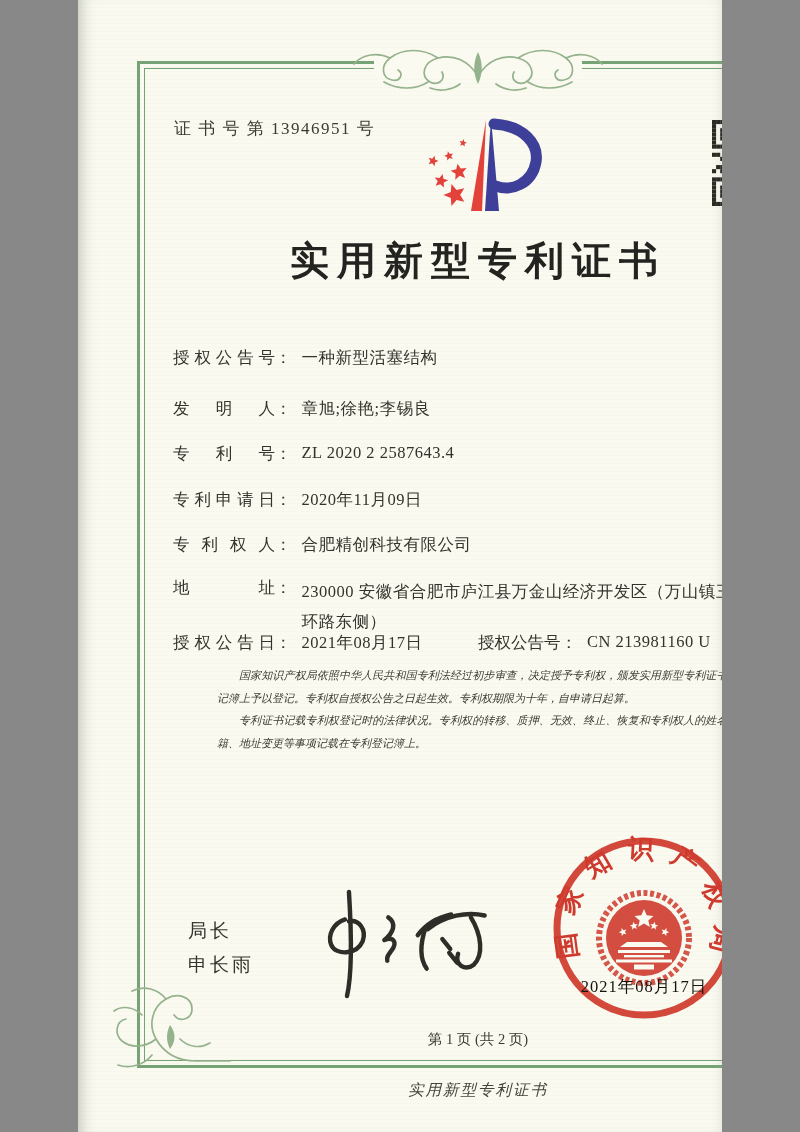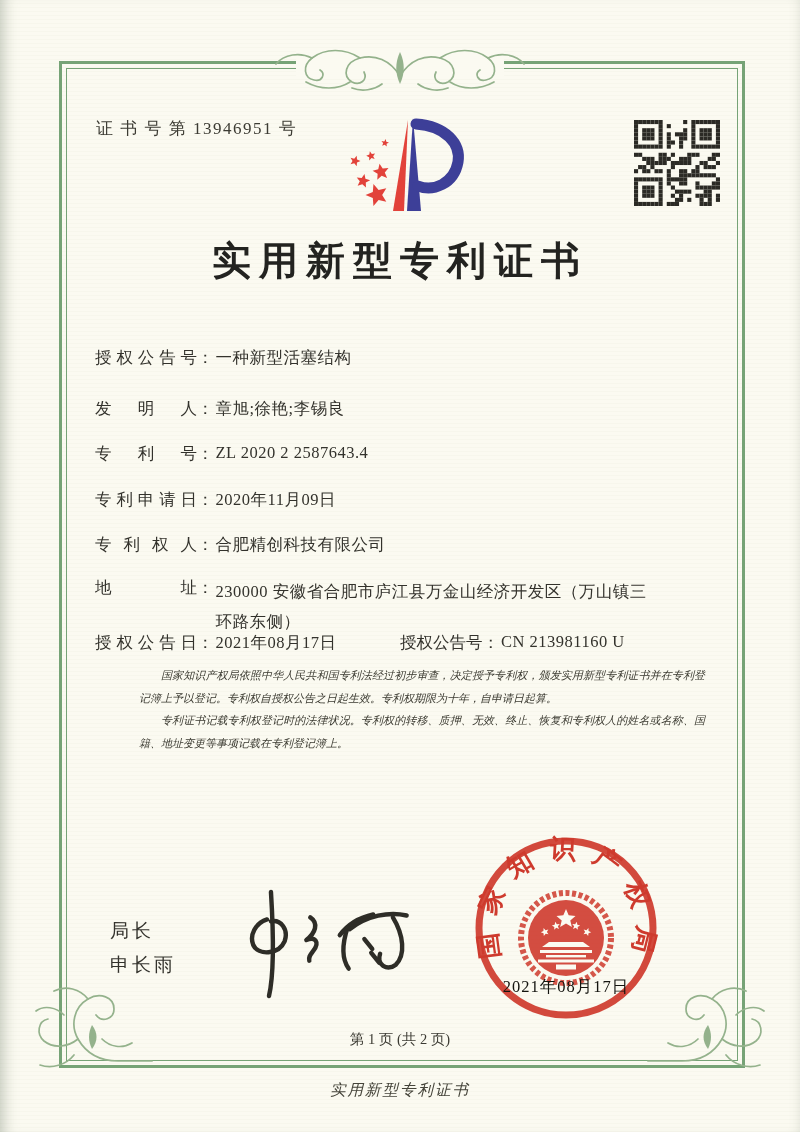--- a/index.html
+++ b/index.html
@@ -1,21 +1,21 @@
 <!DOCTYPE html>
 <html style="--frame_green: #76a376; --ornament_green: #94b28c; --seal_red: #ce3a2d; --logo_red: #e2423a; --logo_blue: #3d3f98; --paper: #fbfaf1; --ink: #33322c;"><head>
 <meta charset="utf-8">
 <style>
   :root{
     --frame_green:#76a376; --ornament_green:#94b28c; --seal_red:#ce3a2d;
     --logo_red:#e2423a; --logo_blue:#3d3f98; --paper:#fbfaf1; --ink:#33322c;
   }
   html,body{margin:0;padding:0;background:#888;}
   .page{
-    position:relative;width:800px;height:1132px;margin:0 auto;
+    position:relative;width:644px;height:1132px;margin:0 auto;
     background:var(--paper,#fbfaf1);
     background-image:repeating-linear-gradient(0deg, rgba(150,160,120,.04) 0 1px, transparent 1px 4px);
     box-shadow:inset 14px 0 16px -12px rgba(60,80,60,.35), inset -10px 0 14px -12px rgba(60,80,60,.2);
     overflow:hidden;
     font-family:"Liberation Serif","DejaVu Serif",serif;
     color:var(--ink,#33322c);
   }
   
   .frame-outer{position:absolute;left:59px;top:61px;width:680px;height:1001px;
     border:3px solid var(--frame_green,#76a376);}
@@ -37,21 +37,21 @@
   .qr{position:absolute;left:634px;top:120px;width:86px;height:86px;}
   .qr rect{fill:#2b2a25;}
 
   .title{position:absolute;left:0;top:234px;width:800px;text-align:center;
     font-size:39px;font-weight:bold;letter-spacing:8px;color:#232挺320;color:#232320;}
 
   .fields{position:absolute;left:95px;top:0;width:566px;font-size:16.5px;}
   .frow{position:absolute;left:0;white-space:nowrap;}
   .flabel{display:inline-block;width:102px;text-align:justify;text-align-last:justify;vertical-align:top;}
   .fcolon{display:inline-block;vertical-align:top;}
-  .fvalue{display:inline-block;margin-left:2px;vertical-align:top;letter-spacing:.5px;font-family:Liberation Serif, serif;}
+  .fvalue{display:inline-block;margin-left:10px;vertical-align:top;letter-spacing:.5px;font-family:Liberation Serif, serif;}
   .fvalue.wrap{white-space:normal;width:432px;line-height:30px;}
   .grant-no-group{position:absolute;left:305px;top:0;}
 
   .paras{position:absolute;left:95px;top:664px;width:566px;font-size:11px;line-height:22.5px;
     text-align:justify;color:#3b3a31;font-style:italic;margin-left:44px;}
   .paras p{margin:0;text-indent:2em;}
 
   .sig-title{position:absolute;left:110px;top:918px;font-size:19px;letter-spacing:3px;font-family:Liberation Serif, serif;}
   .sig-name{position:absolute;left:110px;top:952px;font-size:19px;letter-spacing:3px;}
   .sig-script{position:absolute;left:222px;top:884px;width:210px;height:118px;}

